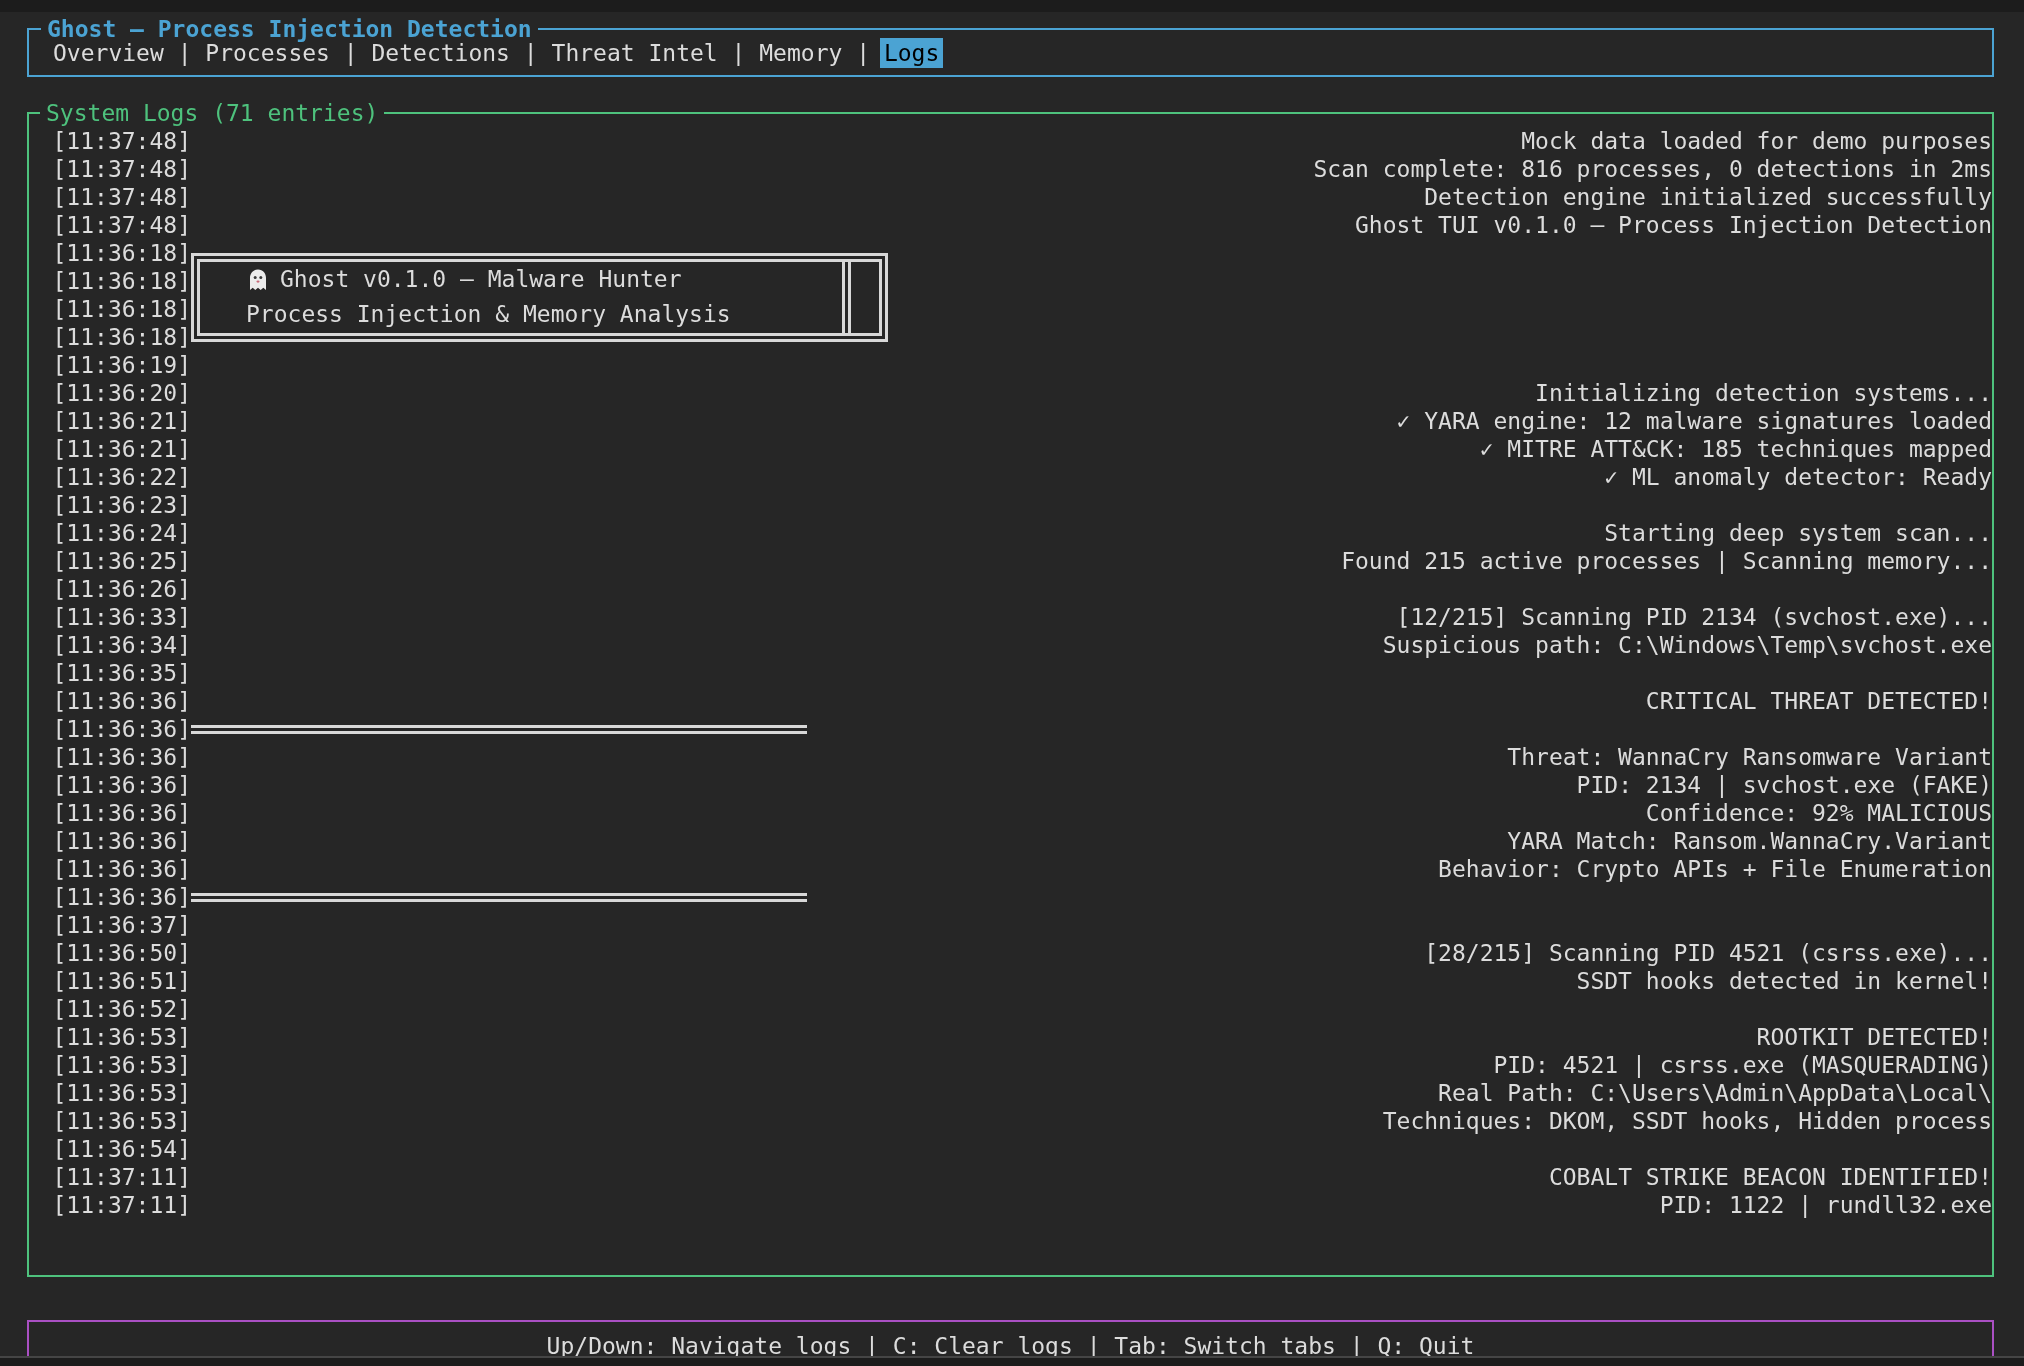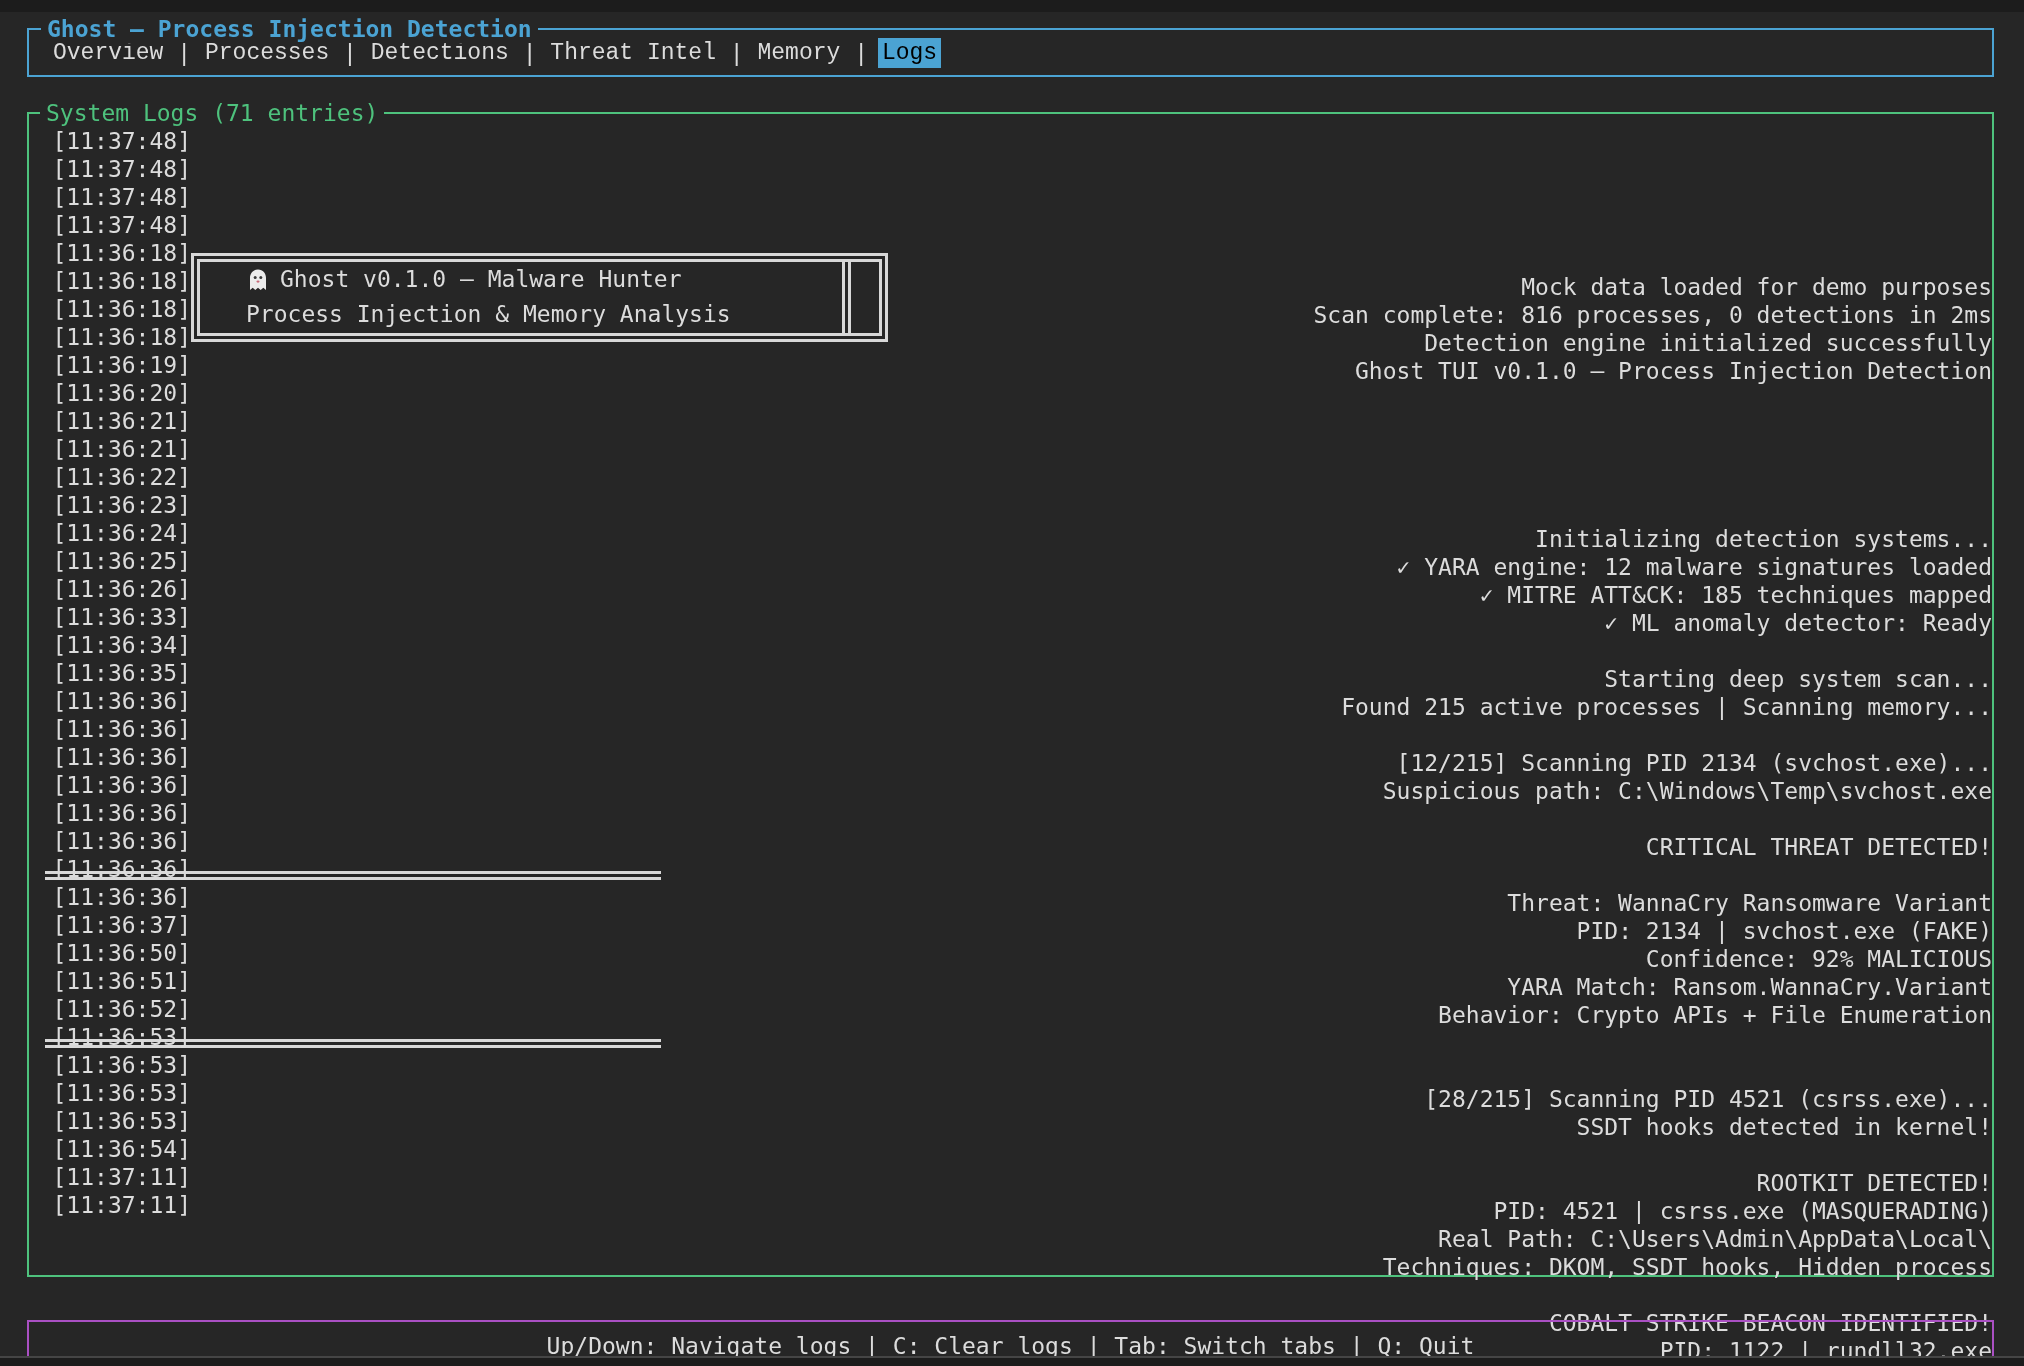--- a/index.html
+++ b/index.html
@@ -18,29 +18,29 @@
     white-space:pre;z-index:3;
   }
 
   
   #tabs-panel{top:28px;height:49px;border:2px solid #4ba3d3;}
   #tabs-panel .panel-title{left:12px;color:#4ba3d3;font-weight:bold;}
   #tab-bar{
     display:flex;align-items:center;height:100%;padding-left:24px;
     white-space:pre;
   }
-  .tab{color:#dcdcdc;cursor:default;font-family:Liberation Mono, monospace;}
+  .tab{color:#dcdcdc;cursor:default;}
   .tab.active{background:#4ba3d3;color:#000000;padding:1px 4px;margin:0 -4px;}
   .tab-sep{color:#dcdcdc;white-space:pre;}
 
   
   #logs-panel{top:112px;height:1165px;border:2px solid #4ec27d;}
   #logs-panel .panel-title{left:11px;color:#4ec27d;}
   #log-list{position:absolute;left:0;top:13px;right:0;}
-  .log-row{display:flex;height:28px;padding-left:16px;flex-direction:column;}
+  .log-row{display:flex;height:28px;padding-left:16px;}
   .ts{width:146px;flex:0 0 146px;white-space:pre;}
   .msg{white-space:pre;flex:1;}
   .rule{width:616px;height:0;border-top:9px double #d8d8d8;margin-top:10px;}
 
   
   #ghost-banner{
     position:absolute;left:191px;top:253px;width:697px;height:89px;
     border:9px double #d8d8d8;box-sizing:border-box;z-index:2;
   }
   #ghost-banner .b-line{height:35px;line-height:35px;padding-left:46px;white-space:pre;display:flex;align-items:center;}

